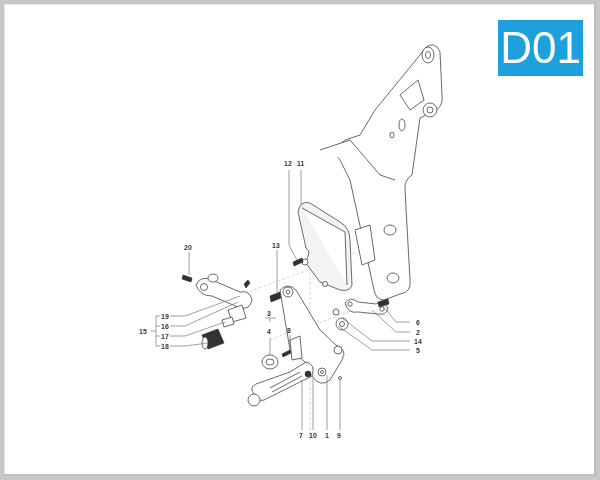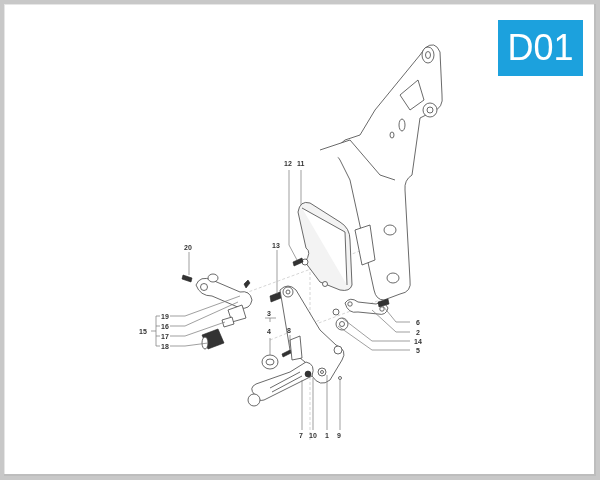--- a/index.html
+++ b/index.html
@@ -16,21 +16,21 @@
     background: #ffffff;
     border-right: 2px solid #bdbdbd;
     border-bottom: 2px solid #bdbdbd;
     box-shadow: inset 1px 1px 0 #e6e6e6;
   }
   .badge {
     position: absolute;
     left: 498px; top: 20px; width: 85px; height: 56px;
     background: #1ca1dd;
     color: #ffffff;
-    font-size: 36px;
+    font-size: 44px;
     line-height: 56px;
     text-align: center;
     letter-spacing: 0px;
   }
   svg.diagram { position: absolute; left: 0; top: 0; }
   .lbl { font-family: "Liberation Sans", sans-serif; font-size: 7px; font-weight: bold; fill: #333; }
   .part { fill: #ffffff; stroke: #444; stroke-width: 0.8; }
   .part-fill { fill: #f3f3f3; stroke: #444; stroke-width: 0.8; }
   .leader { fill: none; stroke: #777; stroke-width: 0.7; }
   .dash { fill: none; stroke: #aaa; stroke-width: 0.5; stroke-dasharray: 3 2; }

